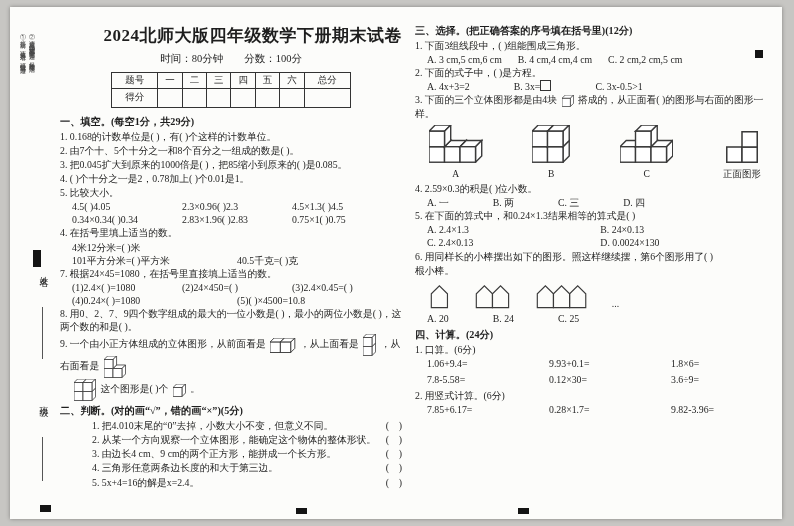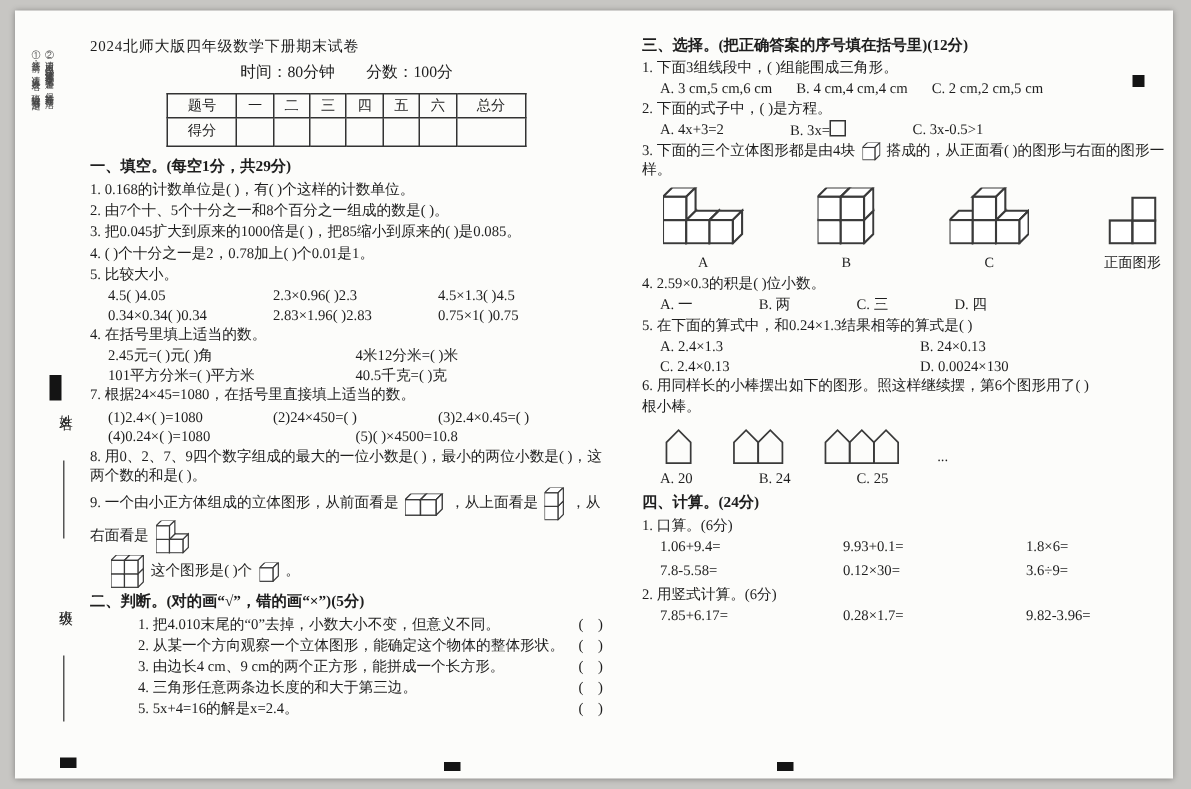--- a/index.html
+++ b/index.html
@@ -2,22 +2,22 @@
 <html><head>
 <meta charset="utf-8">
 <style>
   html,body{margin:0;padding:0;}
   .stage{position:relative;width:794px;height:526px;background:#c7c6c3;overflow:hidden;
          font-family:"Liberation Serif",serif;color:#1e1e1e;}
   .paper{position:absolute;left:10px;top:7px;width:772px;height:512px;background:#fcfcfa;
          box-shadow:0 0 4px rgba(0,0,0,.35);}
   .page{position:absolute;top:14px;font-size:9.8px;line-height:1.34;}
   .page-left{left:50px;width:342px;}
-  .page-right{left:418px;width:354px;}
-  .title{font-size:10px;font-weight:normal;text-align:left;letter-spacing:.5px;margin-top:4px;}
+  .page-right{left:405px;width:354px;}
+  .title{font-size:17px;font-weight:bold;text-align:right;letter-spacing:.5px;margin-top:4px;}
   .subtitle{font-size:10.5px;text-align:center;margin:4px 0 6px;}
   table.score{border-collapse:collapse;margin:0 auto 7px;width:240px;}
   table.score td{border:1px solid #333;text-align:center;font-size:9.5px;padding:0;height:15px;}
   table.score tr.score-row td{height:18px;}
   .sec-h{font-weight:bold;font-size:10.2px;margin:3px 0 1px;}
   .item{margin-bottom:1px;}
   .sub{padding-left:12px;display:flex;}
   .sub span{flex:1;}
   .tf{display:flex;}
   .tf .t{flex:1;margin-left:32px;}
@@ -105,21 +105,20 @@
         <span>2.3×0.96(  )2.3</span>
         <span>4.5×1.3(  )4.5</span>
       </div>
       <div class="sub">
         <span>0.34×0.34(  )0.34</span>
         <span>2.83×1.96(  )2.83</span>
         <span>0.75×1(  )0.75</span>
       </div>
       <div class="item">4. 在括号里填上适当的数。</div>
       <div class="sub">
-        <span>2.45元=(  )元(  )角</span>
         <span>4米12分米=(  )米</span>
       </div>
       <div class="sub">
         <span>101平方分米=(  )平方米</span>
         <span>40.5千克=(  )克</span>
       </div>
       <div class="item">7. 根据24×45=1080，在括号里直接填上适当的数。</div>
       <div class="sub">
         <span>(1)2.4×(  )=1080</span>
         <span>(2)24×450=(  )</span>

